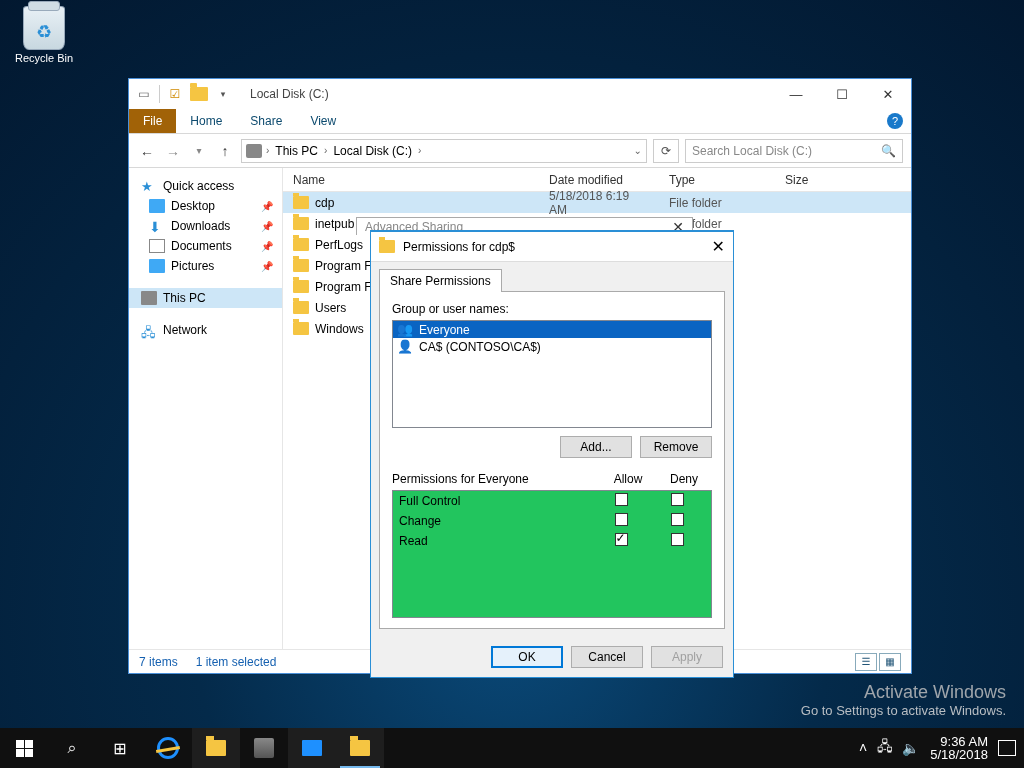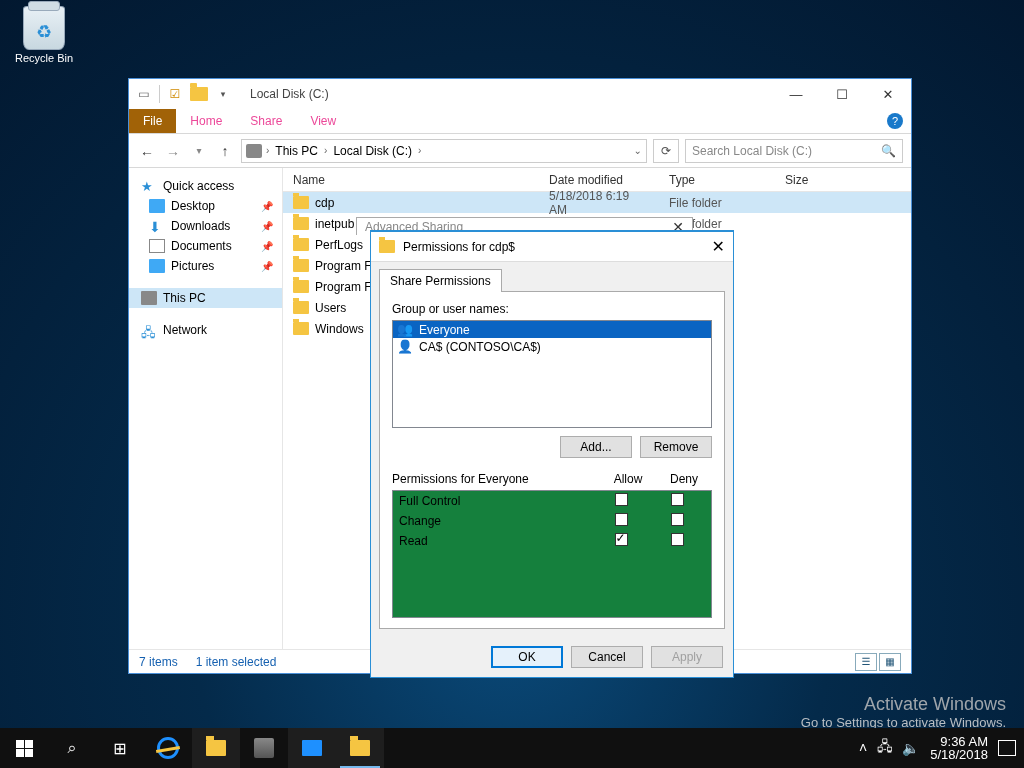--- a/index.html
+++ b/index.html
@@ -31,21 +31,21 @@
   .ex-titlebar .qat { display:flex; align-items:center; gap:2px; padding:0 4px; }
   .qat-btn { width:22px; height:22px; display:flex; align-items:center; justify-content:center; font-size:12px; color:#555; }
   .qat-sep { width:1px; height:18px; background:#ccc; margin:0 2px; }
   .qat-folder { width:18px; height:14px; background:#f5c542; border-radius:1px; position:relative; }
   .qat-folder::before { content:""; position:absolute; top:-4px; left:0; width:7px; height:4px; background:#f5c542; border-radius:1px 1px 0 0; }
   .ex-titlebar .title-text { margin-left: 12px; }
   .ex-winbtns { margin-left:auto; display:flex; }
   .ex-winbtns .wb { width:46px; height:30px; display:flex; align-items:center; justify-content:center; font-size:13px; color:#333; }
 
   .ex-ribbon-tabs { height:25px; display:flex; align-items:stretch; font-size:12px; border-bottom:1px solid #d8d8d8; }
-  .ex-ribbon-tabs .tab { padding:0 14px; display:flex; align-items:center; color:#ec4899; }
+  .ex-ribbon-tabs .tab { padding:0 14px; display:flex; align-items:center; color:#0c4a6e; }
   .ex-ribbon-tabs .tab.file { background:#a16207; color:#fff; }
   .help-icn { margin-left:auto; margin-right:8px; align-self:center; width:16px; height:16px; border-radius:50%; background:#1979ca; color:#fff; font-size:11px; display:flex; align-items:center; justify-content:center; }
 
   .ex-addr { height:34px; display:flex; align-items:center; gap:6px; padding:4px 8px; border-bottom:1px solid #d8d8d8; font-size:12px; }
   .nav-arrow { width:20px; text-align:center; color:#888; font-size:14px; }
   .nav-arrow.enabled { color:#333; }
   .addr-box { flex:1; height:24px; border:1px solid #ccc; display:flex; align-items:center; padding:0 4px; gap:4px; }
   .addr-box .sm-pc { width:16px; height:14px; background:#888; border-radius:2px; position:relative;}
   .addr-box .chev { color:#666; font-size:10px; }
   .addr-box .crumb { padding:0 2px; }
@@ -119,30 +119,30 @@
   .usr-ic.group { color:#2a8fd6; font-size:13px; }
   .usr-ic.single { color:#2e8b57; font-size:13px; }
   .user-row.sel .usr-ic { color:#cfe8ff; }
   .btn-row { display:flex; justify-content:flex-end; gap:8px; margin-top:8px; }
   .win-btn { min-width:72px; height:22px; border:1px solid #adadad; background:#e1e1e1; font-size:12px; display:flex; align-items:center; justify-content:center; padding:0 4px; }
   .win-btn.default { border:2px solid #0078d7; background:#e5f1fb; }
   .win-btn.disabled { color:#a0a0a0; }
   .perm-grid-label { margin-top:14px; display:flex; }
   .perm-grid-label .spacer { flex:1; }
   .perm-grid-label .ah { width:56px; text-align:center; }
-  .perm-grid { border:1px solid #828790; height:128px; margin-top:4px; background:#15803d; }
+  .perm-grid { border:1px solid #828790; height:128px; margin-top:4px; background:#22c55e; }
   .pg-row { display:flex; align-items:center; height:20px; padding:0 6px; }
   .pg-row .pname { flex:1; }
   .pg-row .cb { width:56px; text-align:center; }
   .chk { display:inline-block; width:13px; height:13px; border:1px solid #333; position:relative; background:#fff;}
   .chk.on::after { content:"✓"; position:absolute; top:-3px; left:0; font-size:12px; }
   .dlg-btns { height:40px; display:flex; align-items:center; justify-content:flex-end; gap:8px; padding:0 10px; background:#f0f0f0; }
 
   
-  .watermark { position:absolute; right:18px; bottom:38px; text-align:right; color:#b9bec3; font-size:13px; }
+  .watermark { position:absolute; right:18px; bottom:50px; text-align:right; color:#b9bec3; font-size:13px; }
   .watermark .big { font-size:18px; color:#9fa5ab; }
 
   
   .taskbar { position:absolute; left:0; right:0; bottom:0; height:40px; background:#101010; display:flex; align-items:stretch; }
   .tb-btn { width:48px; display:flex; align-items:center; justify-content:center; color:#fff; font-size:16px; position:relative; }
   .tb-btn.active::after { content:""; position:absolute; left:4px; right:4px; bottom:0; height:2px; background:#76b9ed; }
   .tb-btn.running { background:rgba(255,255,255,0.06); }
   .start-ic { display:grid; grid-template-columns:8px 8px; grid-template-rows:8px 8px; gap:1px; }
   .start-ic span { background:#fff; }
   .tb-ie { width:22px; height:22px; border:3px solid #1e90ff; border-radius:50%; position:relative; }

